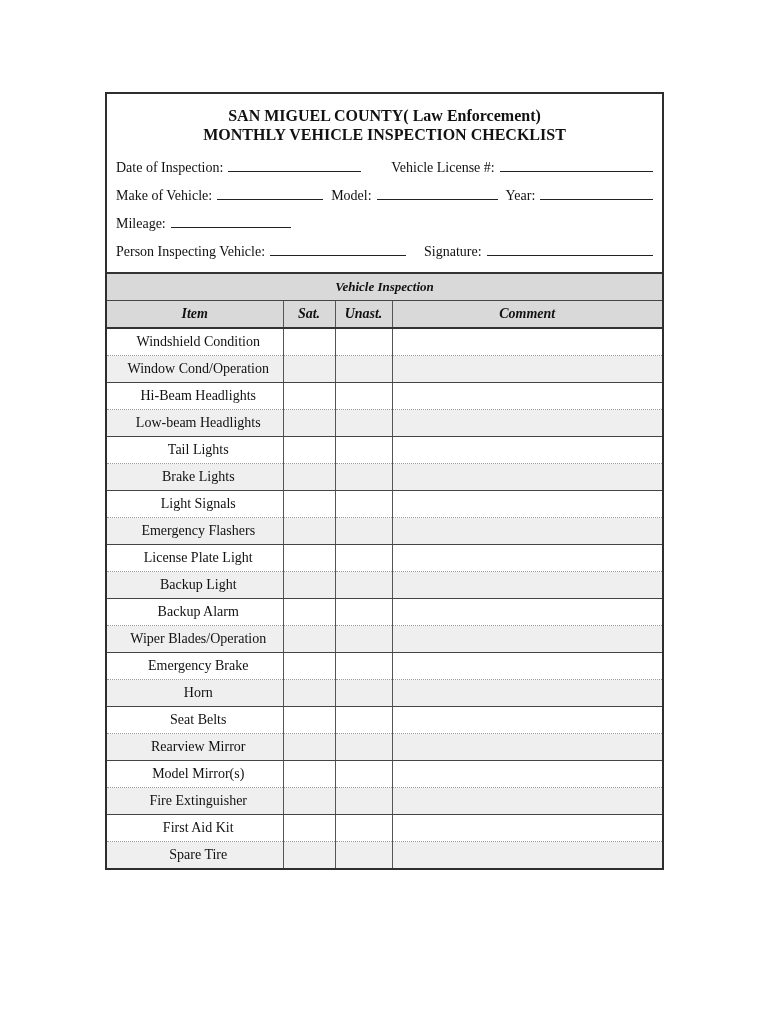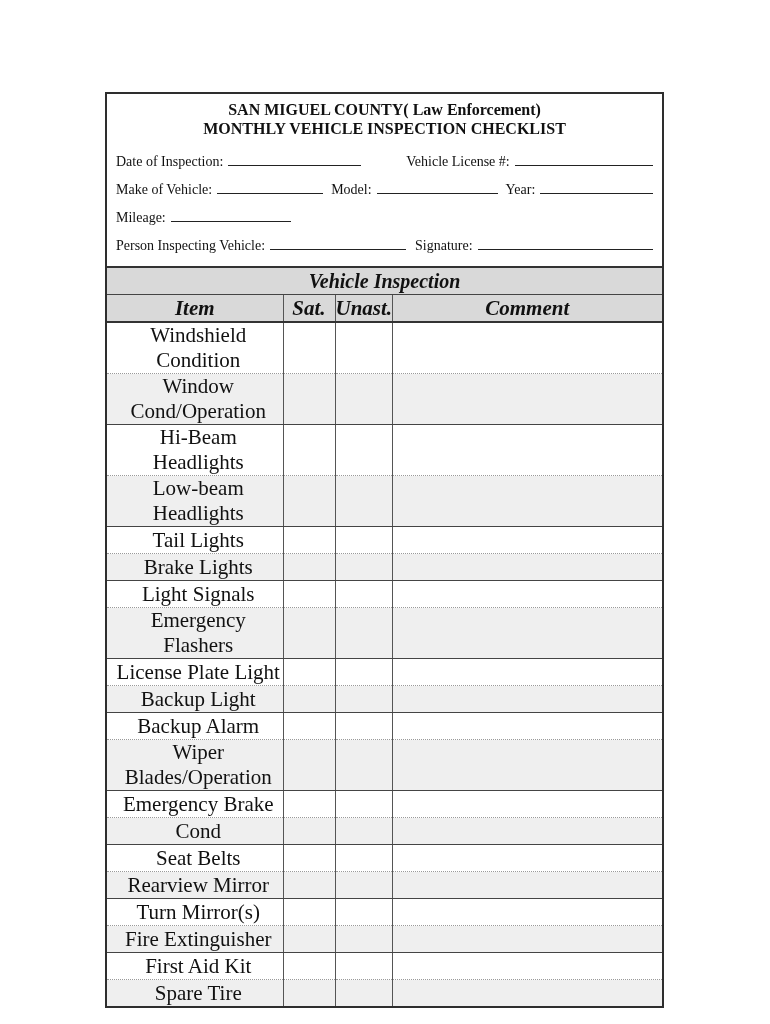--- a/index.html
+++ b/index.html
@@ -22,21 +22,21 @@
     top: 92px;
     width: 559px;
     box-sizing: border-box;
     border: 2px solid #2e2e2e;
     background: #ffffff;
   }
 
   
   .head {
     box-sizing: border-box;
-    padding: 6px 9px 11px 9px;
+    padding: 12px 9px 11px 9px;
   }
   .titles {
     text-align: center;
     font-weight: bold;
     font-size: 16px;
     line-height: 19px;
   }
   .field-line {
     display: flex;
     align-items: baseline;
@@ -47,43 +47,43 @@
   }
   .field-line.first { margin-top: 14px; }
   .blank {
     display: inline-block;
     height: 13px;
     border-bottom: 1px solid #222222;
     margin-left: 5px;
   }
   .blank.grow { flex: 1 1 auto; }
   .lbl { flex: 0 0 auto; }
-  .gap-license { margin-left: 45px; }
+  .gap-license { margin-left: 30px; }
   .gap-md { margin-left: 8px; }
-  .nogap { margin-left: 9px; text-align: center; }
+  .nogap { margin-left: 18px; text-align: center; }
 
   
   .section-bar {
     height: 26px;
     line-height: 26px;
     text-align: center;
     font-weight: bold;
     font-style: italic;
-    font-size: 20px;
+    font-size: 13px;
     background: var(--bar-bg, #d9d9d9);
     border-top: 2px solid #333333;
     border-bottom: 1px solid #444444;
   }
 
   
   table.inspection {
     width: 100%;
     border-collapse: collapse;
     table-layout: fixed;
-    font-size: 21px;
+    font-size: 14px;
   }
   table.inspection col.c-item   { width: 176px; }
   table.inspection col.c-sat    { width: 52px; }
   table.inspection col.c-unast  { width: 57px; }
 
   table.inspection thead th {
     background: var(--bar-bg, #d9d9d9);
     font-weight: bold;
     font-style: italic;
     text-align: center;
@@ -245,39 +245,39 @@
     <td></td>
     <td></td>
   </tr>
           <tr>
     <td class="item">Emergency Brake</td>
     <td></td>
     <td></td>
     <td></td>
   </tr>
           <tr>
-    <td class="item">Cond</td>
+    <td class="item">Horn</td>
     <td></td>
     <td></td>
     <td></td>
   </tr>
           <tr>
     <td class="item">Seat Belts</td>
     <td></td>
     <td></td>
     <td></td>
   </tr>
           <tr>
     <td class="item">Rearview Mirror</td>
     <td></td>
     <td></td>
     <td></td>
   </tr>
           <tr>
-    <td class="item">Turn Mirror(s)</td>
+    <td class="item">Model Mirror(s)</td>
     <td></td>
     <td></td>
     <td></td>
   </tr>
           <tr>
     <td class="item">Fire Extinguisher</td>
     <td></td>
     <td></td>
     <td></td>
   </tr>

